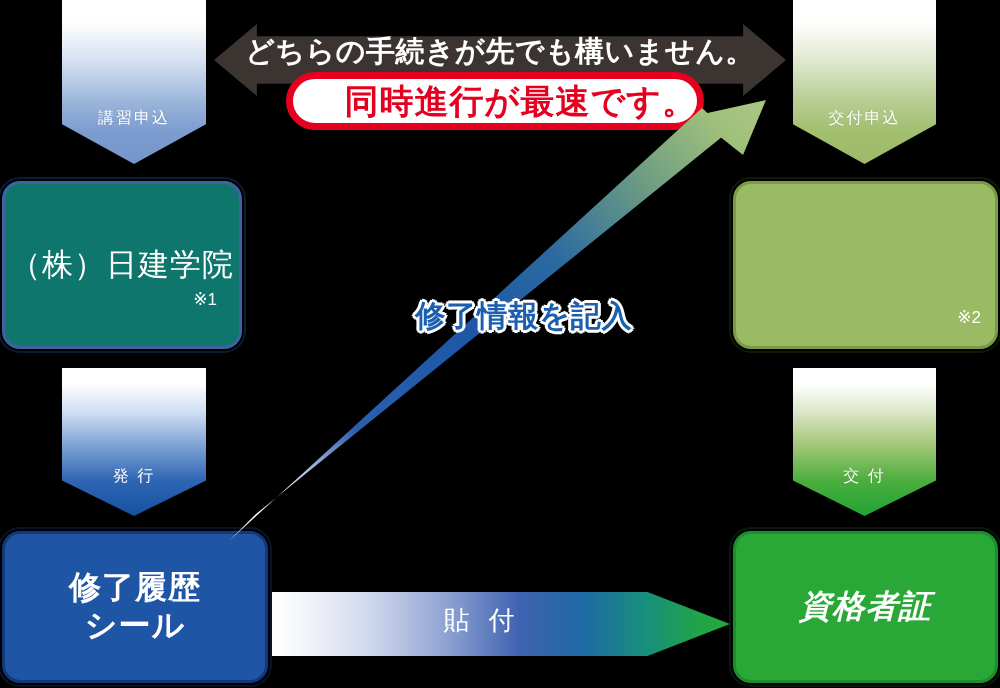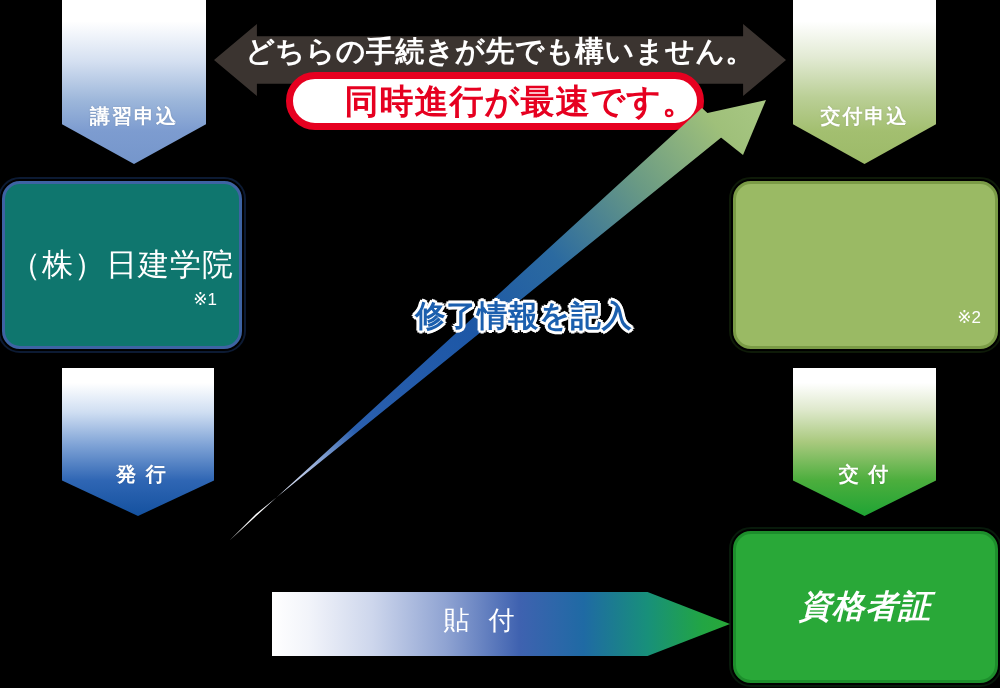--- a/index.html
+++ b/index.html
@@ -19,42 +19,41 @@
   
   .pent {
     position: absolute;
     clip-path: polygon(0% 0%, 100% 0%, 100% 76%, 50% 100%, 0% 76%);
     display: flex;
     align-items: flex-end;
     justify-content: center;
   }
   .pent .pent-label {
     color: #ffffff;
-    font-size: 20px;
-    font-weight: 700;
+    font-size: 16px;
+    font-weight: 400;
     letter-spacing: 2px;
     line-height: 1;
     padding-bottom: 38px;
     white-space: nowrap;
     text-shadow: 0 0 2px rgba(0,0,0,.15);
     text-align: center;
   }
 
   #pent-koshu {
     left: 62px; top: -2px; width: 144px; height: 166px;
     background: linear-gradient(180deg,#ffffff 0%,#ffffff 14%,#d5e0f1 38%,#9cb6da 62%,#7d9cd0 80%,#7596cb 100%);
   }
   #pent-kofu-moshikomi {
     left: 793px; top: -2px; width: 143px; height: 166px;
     background: linear-gradient(180deg,#ffffff 0%,#ffffff 14%,#e2ead3 36%,#bacf96 60%,#a3bf70 80%,#9cba68 100%);
   }
   #pent-hakko {
     left: 62px; top: 368px; width: 144px; height: 148px;
     background: linear-gradient(180deg,#ffffff 0%,#ffffff 10%,#cfdef2 30%,#7fa3d6 52%,#2f66b4 76%,#14519f 100%);
-    padding-left: 8px;
   }
   #pent-kofu {
     left: 793px; top: 368px; width: 143px; height: 148px;
     background: linear-gradient(180deg,#ffffff 0%,#ffffff 10%,#dfe9cd 28%,#a9c97e 50%,#4cae3d 76%,#1fa434 100%);
   }
   #pent-hakko .pent-label, #pent-kofu .pent-label { padding-bottom: 32px; }
 
   
   .rbox {
     position: absolute;
@@ -226,20 +225,24 @@
 
   <div class="rbox" id="box-nikken">
     <span class="rbox-title">（株）日建学院</span>
     <span class="rbox-note">※1</span>
   </div>
 
   <div class="rbox" id="box-center">
     <span class="rbox-note">※2</span>
   </div>
 
+  <div class="rbox" id="box-seal">
+    <span class="rbox-title">修了履歴
+シール</span>
+  </div>
 
   <div class="rbox" id="box-license">
     <span class="rbox-title">資格者証</span>
   </div>
 
   <svg id="diag-arrow" viewBox="0 0 540 440">
     <defs>
       <linearGradient id="diagGrad" x1="0" y1="440" x2="540" y2="0" gradientUnits="userSpaceOnUse">
         <stop offset="0%" stop-color="#ffffff"></stop>
         <stop offset="6%" stop-color="#ffffff"></stop>

